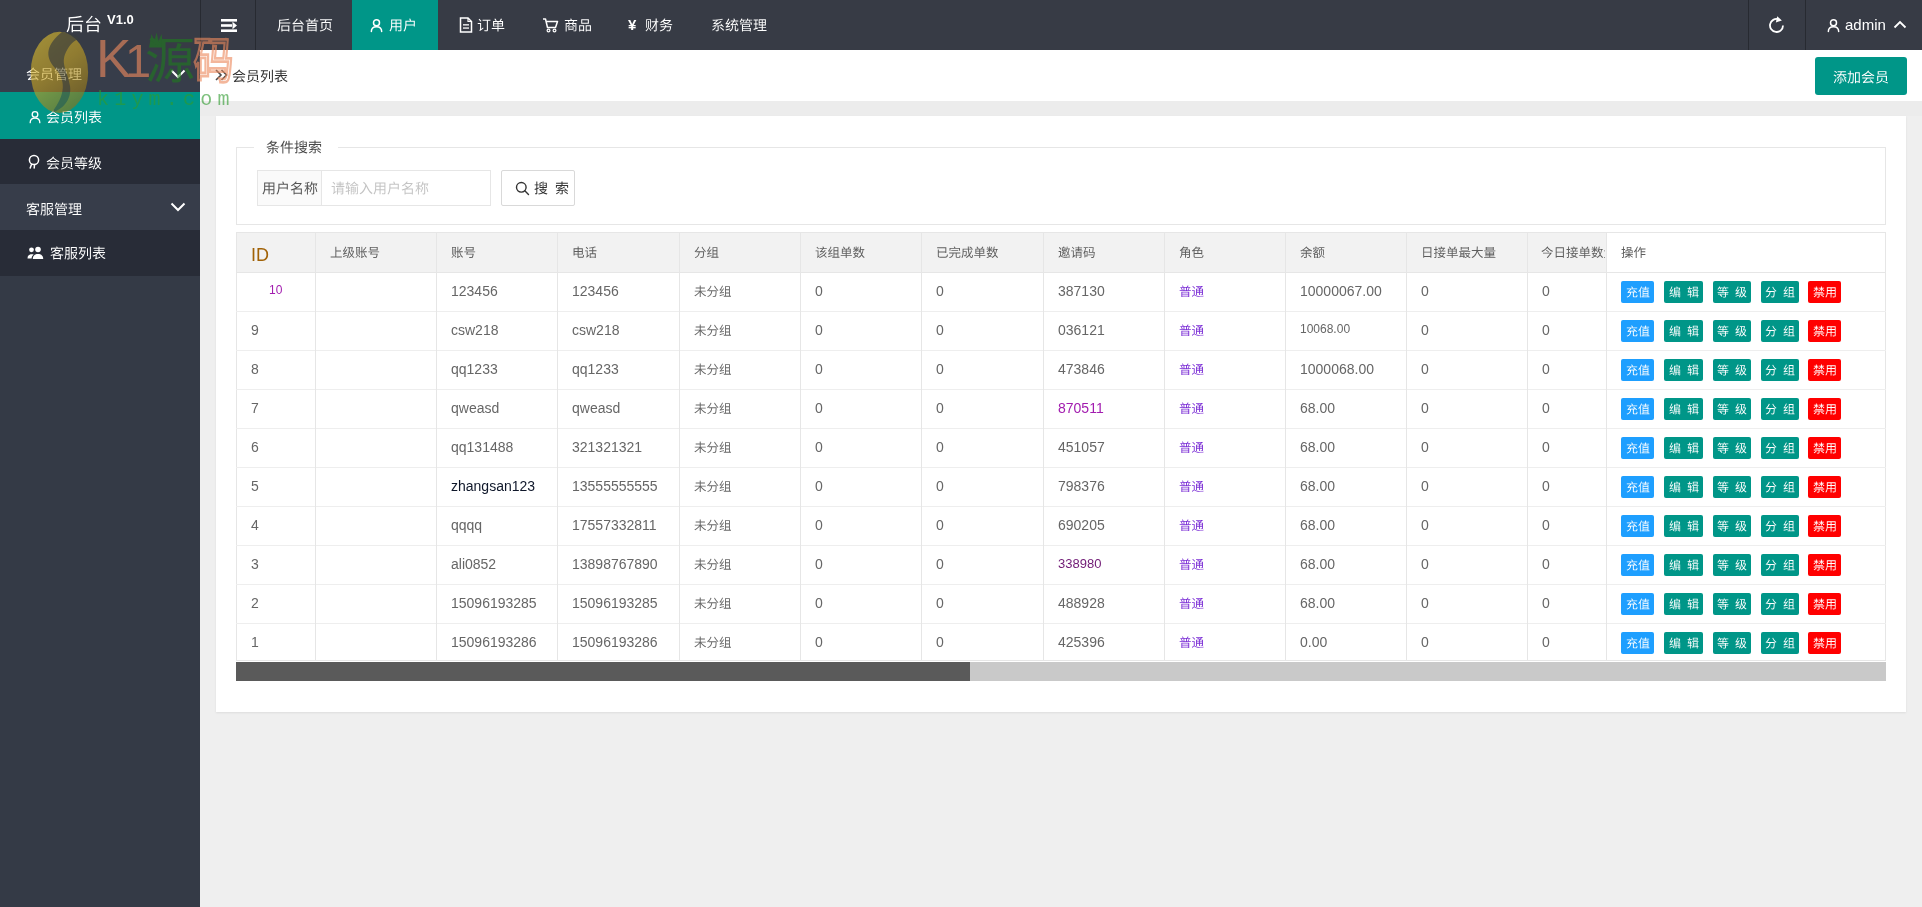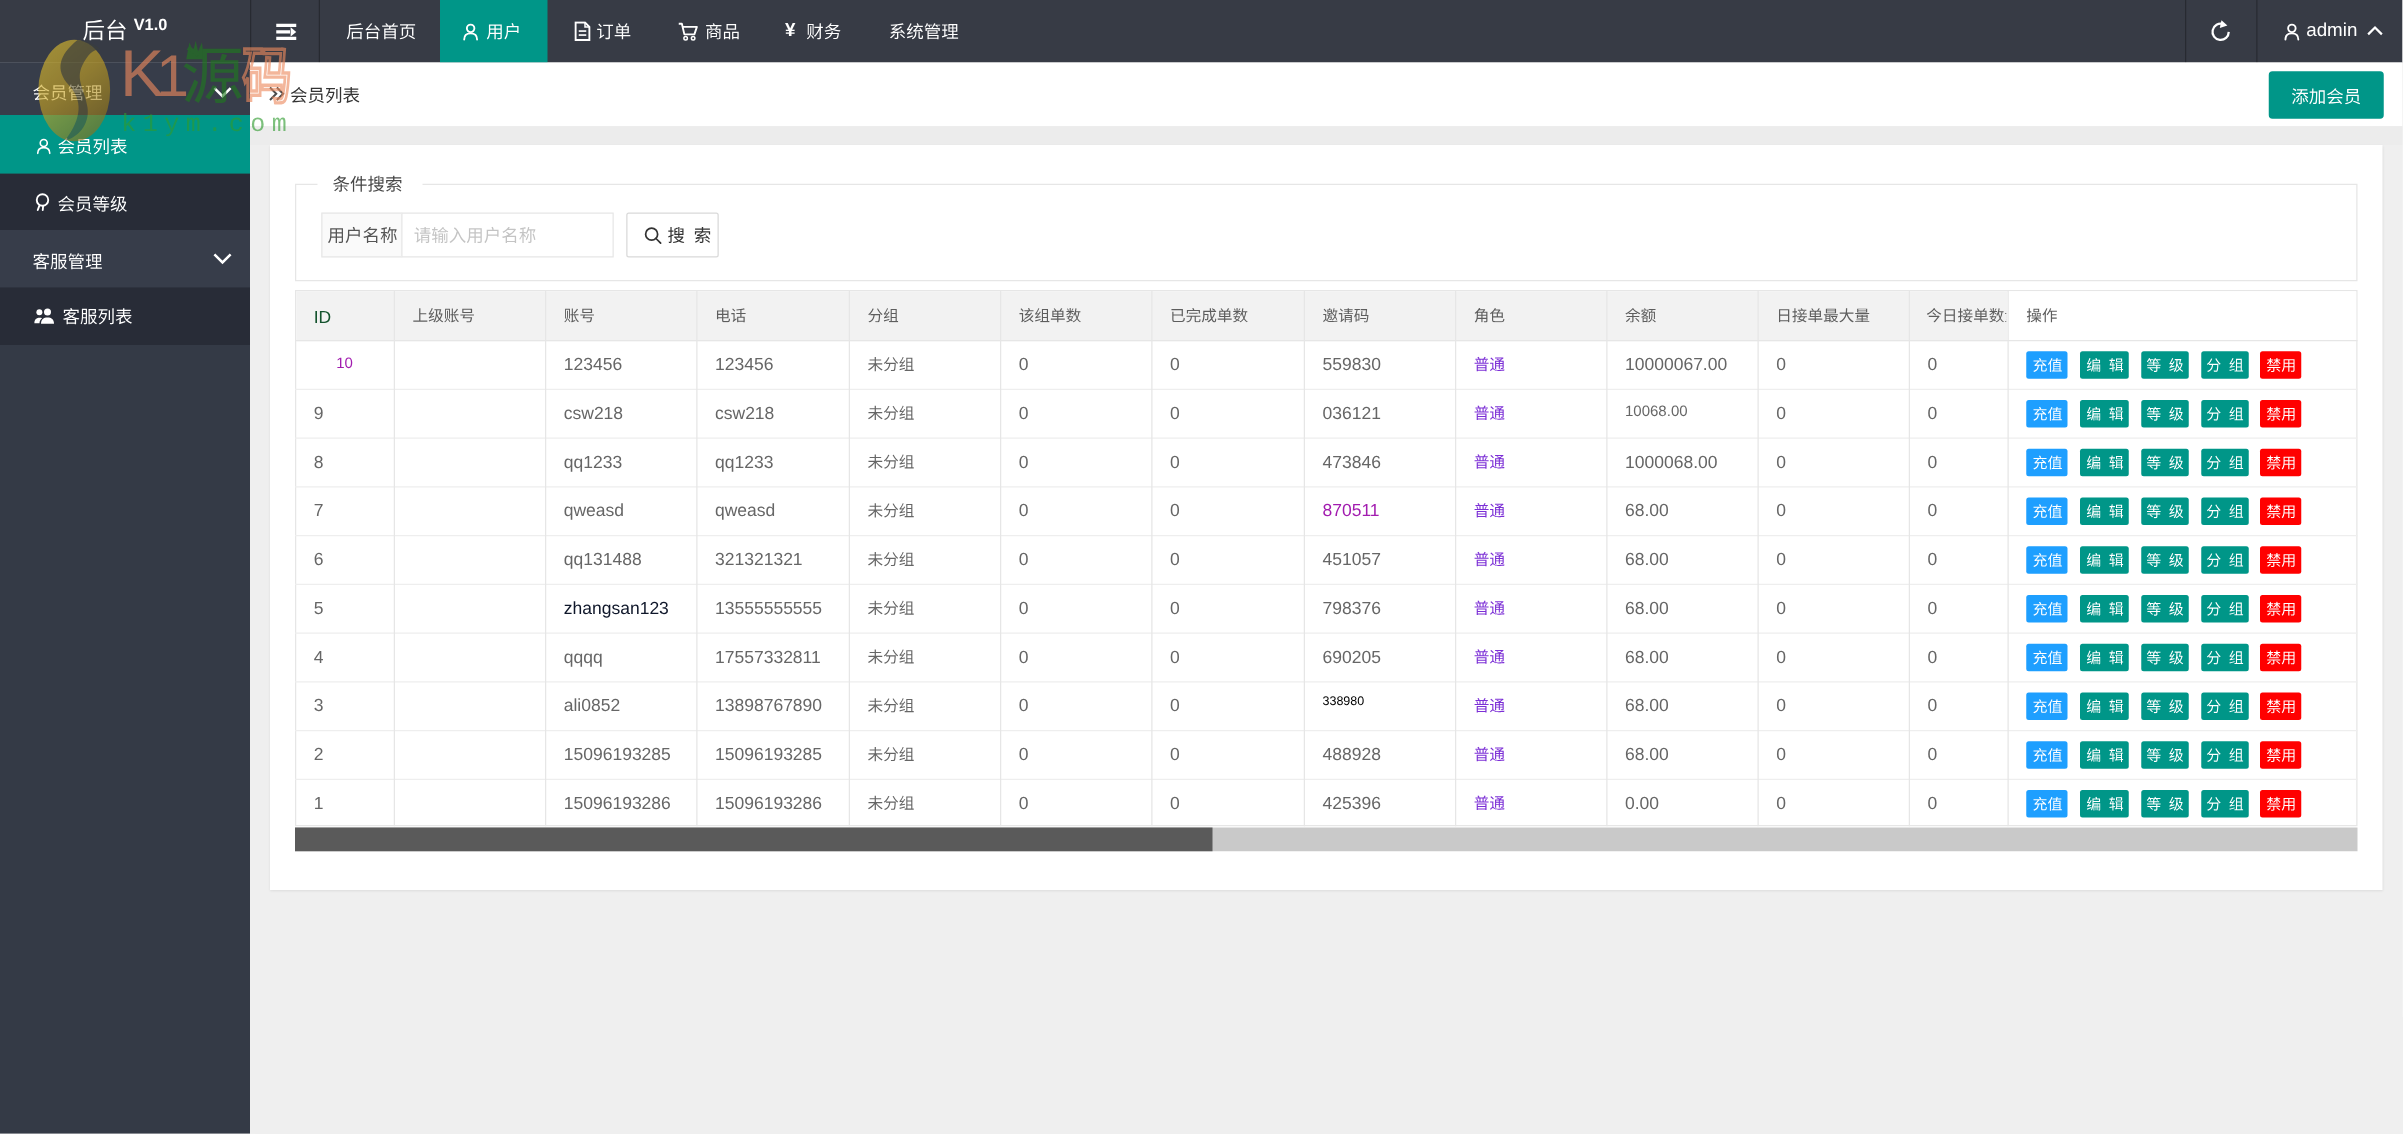--- a/index.html
+++ b/index.html
@@ -162,21 +162,21 @@
 <div class="a" style="left:557px;top:232px;width:1px;height:429px;background:#e6e6e6"></div>
 <div class="a" style="left:679px;top:232px;width:1px;height:429px;background:#e6e6e6"></div>
 <div class="a" style="left:800px;top:232px;width:1px;height:429px;background:#e6e6e6"></div>
 <div class="a" style="left:921px;top:232px;width:1px;height:429px;background:#e6e6e6"></div>
 <div class="a" style="left:1043px;top:232px;width:1px;height:429px;background:#e6e6e6"></div>
 <div class="a" style="left:1164px;top:232px;width:1px;height:429px;background:#e6e6e6"></div>
 <div class="a" style="left:1285px;top:232px;width:1px;height:429px;background:#e6e6e6"></div>
 <div class="a" style="left:1406px;top:232px;width:1px;height:429px;background:#e6e6e6"></div>
 <div class="a" style="left:1527px;top:232px;width:1px;height:429px;background:#e6e6e6"></div>
 <div class="a" style="left:1606px;top:232px;width:1px;height:429px;background:#e6e6e6"></div>
-<div class="a" style="left:251px;top:245px;font-size:14px;color:#14532d">ID</div>
+<div class="a" style="left:251px;top:245px;font-size:18px;color:#a16207">ID</div>
 <svg class="z " style="left:330.0px;top:245.8px;width:50.00px;height:12.50px;fill:#5e5e5e;">
     <use href="#g17"></use>
   </svg>
 <svg class="z " style="left:451.0px;top:245.8px;width:25.00px;height:12.50px;fill:#5e5e5e;">
     <use href="#g18"></use>
   </svg>
 <svg class="z " style="left:572.0px;top:245.8px;width:25.00px;height:12.50px;fill:#5e5e5e;">
     <use href="#g19"></use>
   </svg>
 <svg class="z " style="left:694.0px;top:245.8px;width:25.00px;height:12.50px;fill:#5e5e5e;">
@@ -209,21 +209,21 @@
     </svg>
   </div>
 <div class="a" style="left:269px;top:283.0px;font-size:12px;color:#a21caf">10</div>
 <div class="a" style="left:451px;top:283.0px;font-size:14px;color:#666">123456</div>
 <div class="a" style="left:572px;top:283.0px;font-size:14px;color:#666">123456</div>
 <svg class="z " style="left:694.0px;top:285.3px;width:37.50px;height:12.50px;fill:#666666;">
     <use href="#g29"></use>
   </svg>
 <div class="a" style="left:815px;top:283.0px;font-size:14px;color:#666">0</div>
 <div class="a" style="left:936px;top:283.0px;font-size:14px;color:#666">0</div>
-<div class="a" style="left:1058px;top:283.0px;font-size:14px;color:#666">559830</div>
+<div class="a" style="left:1058px;top:283.0px;font-size:14px;color:#666">387130</div>
 <svg class="z " style="left:1179.0px;top:285.3px;width:25.00px;height:12.50px;fill:#7c2fd6;">
     <use href="#g30"></use>
   </svg>
 <div class="a" style="left:1300px;top:283.0px;font-size:14px;color:#666">10000067.00</div>
 <div class="a" style="left:1421px;top:283.0px;font-size:14px;color:#666">0</div>
 <div class="a" style="left:1542px;top:283.0px;font-size:14px;color:#666">0</div>
 <div class="a" style="left:1621px;top:280.5px;width:33px;height:22px;background:#1E9FFF;border-radius:2px"></div>
 <svg class="z " style="left:1625.5px;top:285.5px;width:24.00px;height:12.00px;fill:#ffffff;">
     <use href="#g31"></use>
   </svg>
@@ -454,21 +454,21 @@
     <use href="#g35"></use>
   </svg>
 <div class="a" style="left:251px;top:556.0px;font-size:14px;color:#666">3</div>
 <div class="a" style="left:451px;top:556.0px;font-size:14px;color:#666">ali0852</div>
 <div class="a" style="left:572px;top:556.0px;font-size:14px;color:#666">13898767890</div>
 <svg class="z " style="left:694.0px;top:558.3px;width:37.50px;height:12.50px;fill:#666666;">
     <use href="#g29"></use>
   </svg>
 <div class="a" style="left:815px;top:556.0px;font-size:14px;color:#666">0</div>
 <div class="a" style="left:936px;top:556.0px;font-size:14px;color:#666">0</div>
-<div class="a" style="left:1058px;top:556.0px;font-size:10px;color:#000000">338980</div>
+<div class="a" style="left:1058px;top:556.0px;font-size:13px;color:#701a75">338980</div>
 <svg class="z " style="left:1179.0px;top:558.3px;width:25.00px;height:12.50px;fill:#7c2fd6;">
     <use href="#g30"></use>
   </svg>
 <div class="a" style="left:1300px;top:556.0px;font-size:14px;color:#666">68.00</div>
 <div class="a" style="left:1421px;top:556.0px;font-size:14px;color:#666">0</div>
 <div class="a" style="left:1542px;top:556.0px;font-size:14px;color:#666">0</div>
 <div class="a" style="left:1621px;top:553.5px;width:33px;height:22px;background:#1E9FFF;border-radius:2px"></div>
 <svg class="z " style="left:1625.5px;top:558.5px;width:24.00px;height:12.00px;fill:#ffffff;">
     <use href="#g31"></use>
   </svg>

